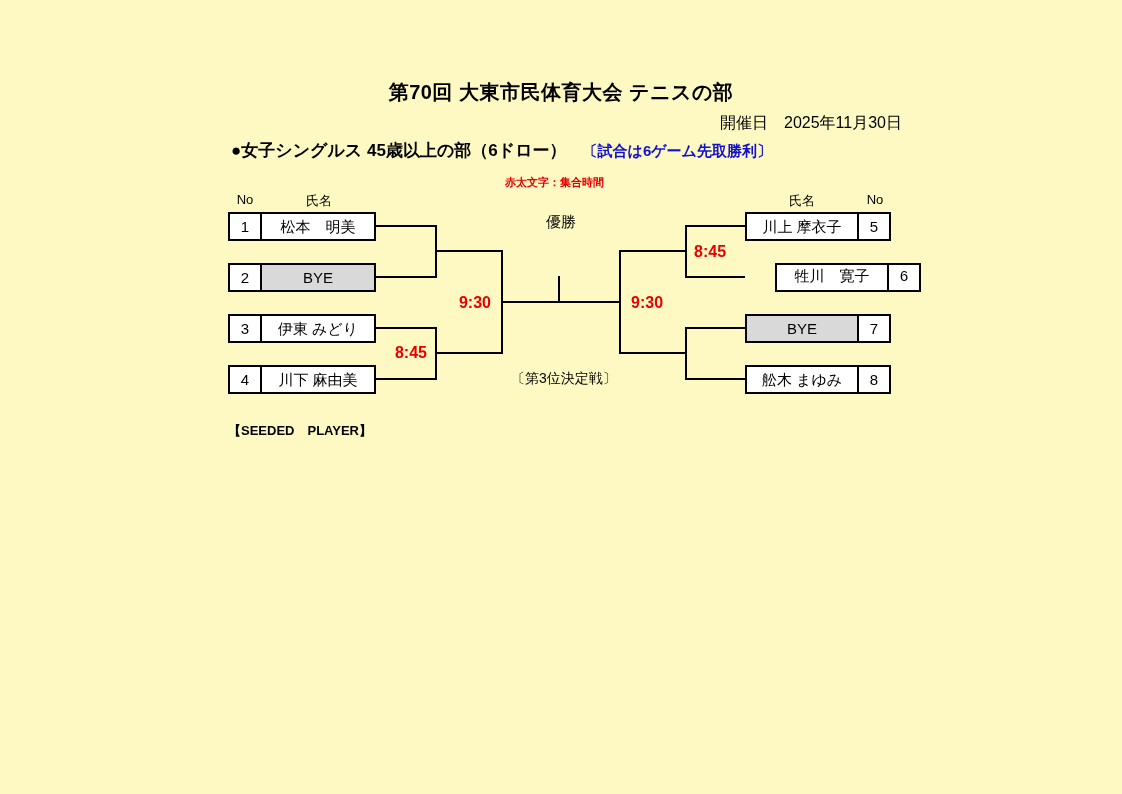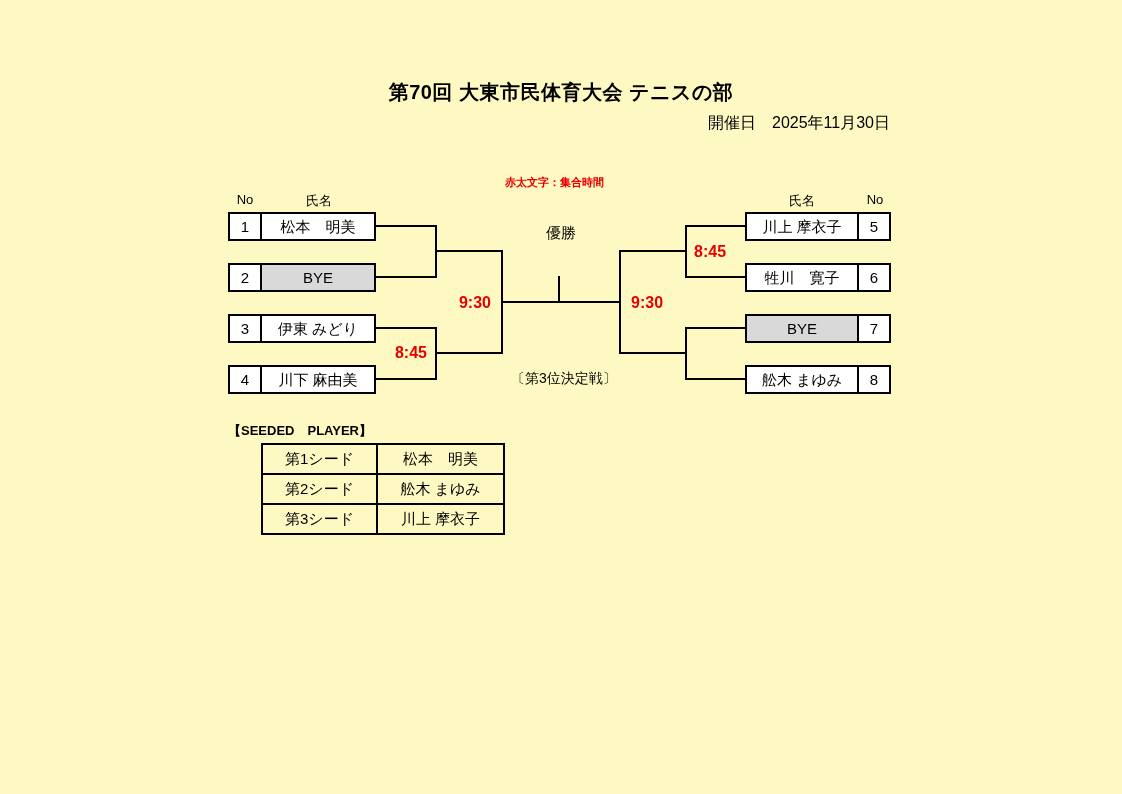--- a/index.html
+++ b/index.html
@@ -4,56 +4,59 @@
 <style>
   * { margin:0; padding:0; box-sizing:border-box; }
   html,body { background:#ffffff; }
   .page {
     position:relative; width:1122px; height:794px; background:#fef9c3;
     font-family:"Liberation Sans","DejaVu Sans",sans-serif; color:#000;
     overflow:hidden;
   }
   .abs { position:absolute; }
   .title { top:79px; left:0; width:1122px; text-align:center; font-size:20px; font-weight:bold; letter-spacing:0.5px; }
-  .date  { top:113px; right:232px; font-size:16px; white-space:pre; }
+  .date  { top:113px; right:220px; font-size:16px; white-space:pre; }
   .event-line { top:139px; left:231px; font-size:17px; font-weight:bold; white-space:nowrap; }
   .rule-note { font-size:15px; color:#1111cc; margin-left:16px; }
   .legend { top:175px; left:505px; font-size:11px; font-weight:bold; color:#e60000; }
   .colhead { font-size:13px; text-align:center; top:192px; }
 
   .pbox { position:absolute; display:flex; width:148px; height:29px; border:2px solid #000; background:#fff; }
   .pbox .no { width:32px; border-right:2px solid #000; text-align:center; font-size:15px; line-height:25px; }
   .pbox .nm { flex:1; text-align:center; font-size:15px; line-height:25px; white-space:pre; overflow:hidden; }
   .pbox.rt { width:146px; }
   .pbox.rt .nm { border-right:2px solid #000; }
   .pbox.rt .no { width:30px; border-right:none; }
   .bye { background:#d9d9d9; }
 
   .bl { position:absolute; background:#000; }
 
   .time { position:absolute; font-size:16px; font-weight:bold; color:#e60000; width:52px; }
-  .champion { top:224px; left:531px; width:60px; text-align:center; font-size:15px; }
+  .champion { top:213px; left:531px; width:60px; text-align:center; font-size:15px; }
   .third { top:370px; left:511px; font-size:14px; }
 
   .seeded-title { top:422px; left:228px; font-size:13px; font-weight:bold; white-space:pre; }
   .seeded-table { position:absolute; top:443px; left:261px; border-collapse:collapse; }
   .seeded-table td {
     border:2px solid #000; height:30px; text-align:center; font-size:15px; white-space:pre;
   }
   .seeded-table td.c1 { width:115px; }
   .seeded-table td.c2 { width:127px; }
 </style>
 </head>
 <body>
 
 <div class="page">
 
   <div class="abs title">第70回 大東市民体育大会 テニスの部</div>
   <div class="abs date">開催日　2025年11月30日</div>
 
+  <div class="abs event-line">
+    <span>●女子シングルス 45歳以上の部（6ドロー）</span><span class="rule-note">〔試合は6ゲーム先取勝利〕</span>
+  </div>
 
   <div class="abs legend">赤太文字：集合時間</div>
 
   <div class="abs colhead" style="left:228px;width:34px;">No</div>
   <div class="abs colhead" style="left:262px;width:114px;">氏名</div>
   <div class="abs colhead" style="left:745px;width:114px;">氏名</div>
   <div class="abs colhead" style="left:859px;width:32px;">No</div>
 
   <div class="pbox" style="left:228px;top:212px;">
     <div class="no">1</div>
@@ -69,21 +72,21 @@
   </div>
   <div class="pbox" style="left:228px;top:365px;">
     <div class="no">4</div>
     <div class="nm">川下 麻由美</div>
   </div>
 
   <div class="pbox rt" style="left:745px;top:212px;">
     <div class="nm">川上 摩衣子</div>
     <div class="no">5</div>
   </div>
-  <div class="pbox rt" style="left:745px;top:263px;">
+  <div class="pbox rt" style="left:775px;top:263px;font-family:Liberation Mono, monospace;">
     <div class="nm">牲川　寛子</div>
     <div class="no">6</div>
   </div>
   <div class="pbox rt" style="left:745px;top:314px;">
     <div class="nm bye">BYE</div>
     <div class="no">7</div>
   </div>
   <div class="pbox rt" style="left:745px;top:365px;">
     <div class="nm">舩木 まゆみ</div>
     <div class="no">8</div>
@@ -113,30 +116,14 @@
   <div class="bl" style="left:619px;top:250px;width:2px;height:104px;"></div>
 
   <div class="abs champion">優勝</div>
   <div class="time" style="left:439px;top:294px;text-align:right;">9:30</div>
   <div class="time" style="left:631px;top:294px;text-align:left;">9:30</div>
   <div class="time" style="left:375px;top:344px;text-align:right;">8:45</div>
   <div class="time" style="left:694px;top:243px;text-align:left;">8:45</div>
   <div class="abs third">〔第3位決定戦〕</div>
 
   <div class="abs seeded-title">【SEEDED　PLAYER】</div>
-  <table class="seeded-table">
-    <tbody>
-      <tr>
-        <td class="c1">第1シード</td>
-        <td class="c2">松本　明美</td>
-      </tr>
-      <tr>
-        <td class="c1">第2シード</td>
-        <td class="c2">舩木 まゆみ</td>
-      </tr>
-      <tr>
-        <td class="c1">第3シード</td>
-        <td class="c2">川上 摩衣子</td>
-      </tr>
-    </tbody>
-  </table>
 
 </div>
 
 </body></html>

